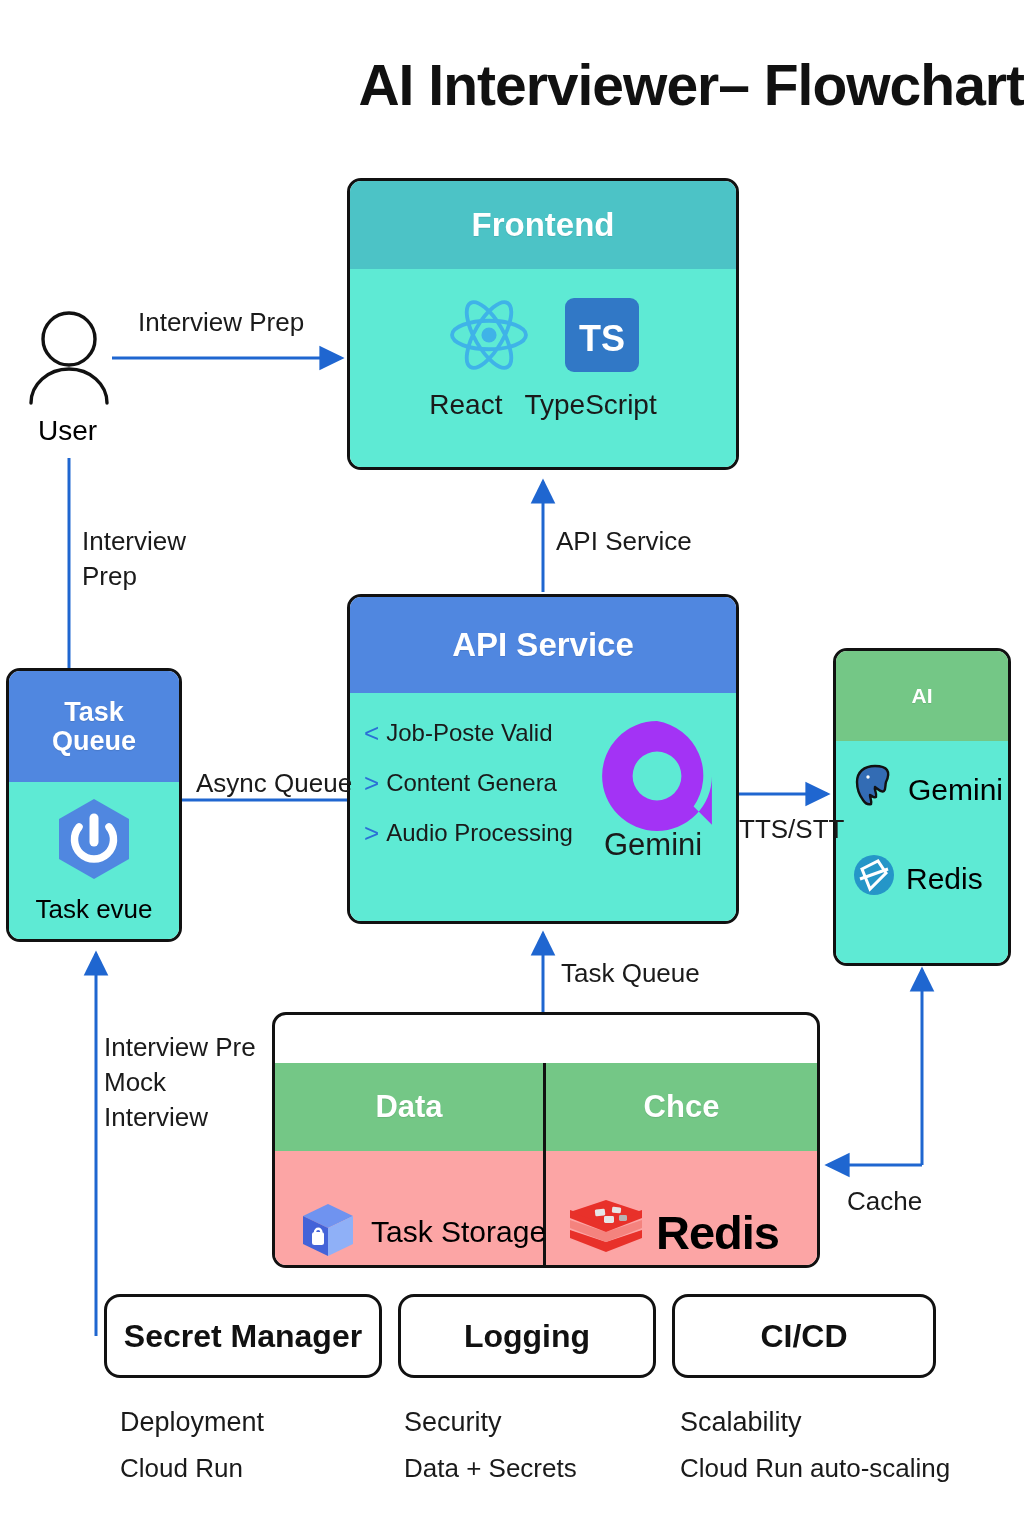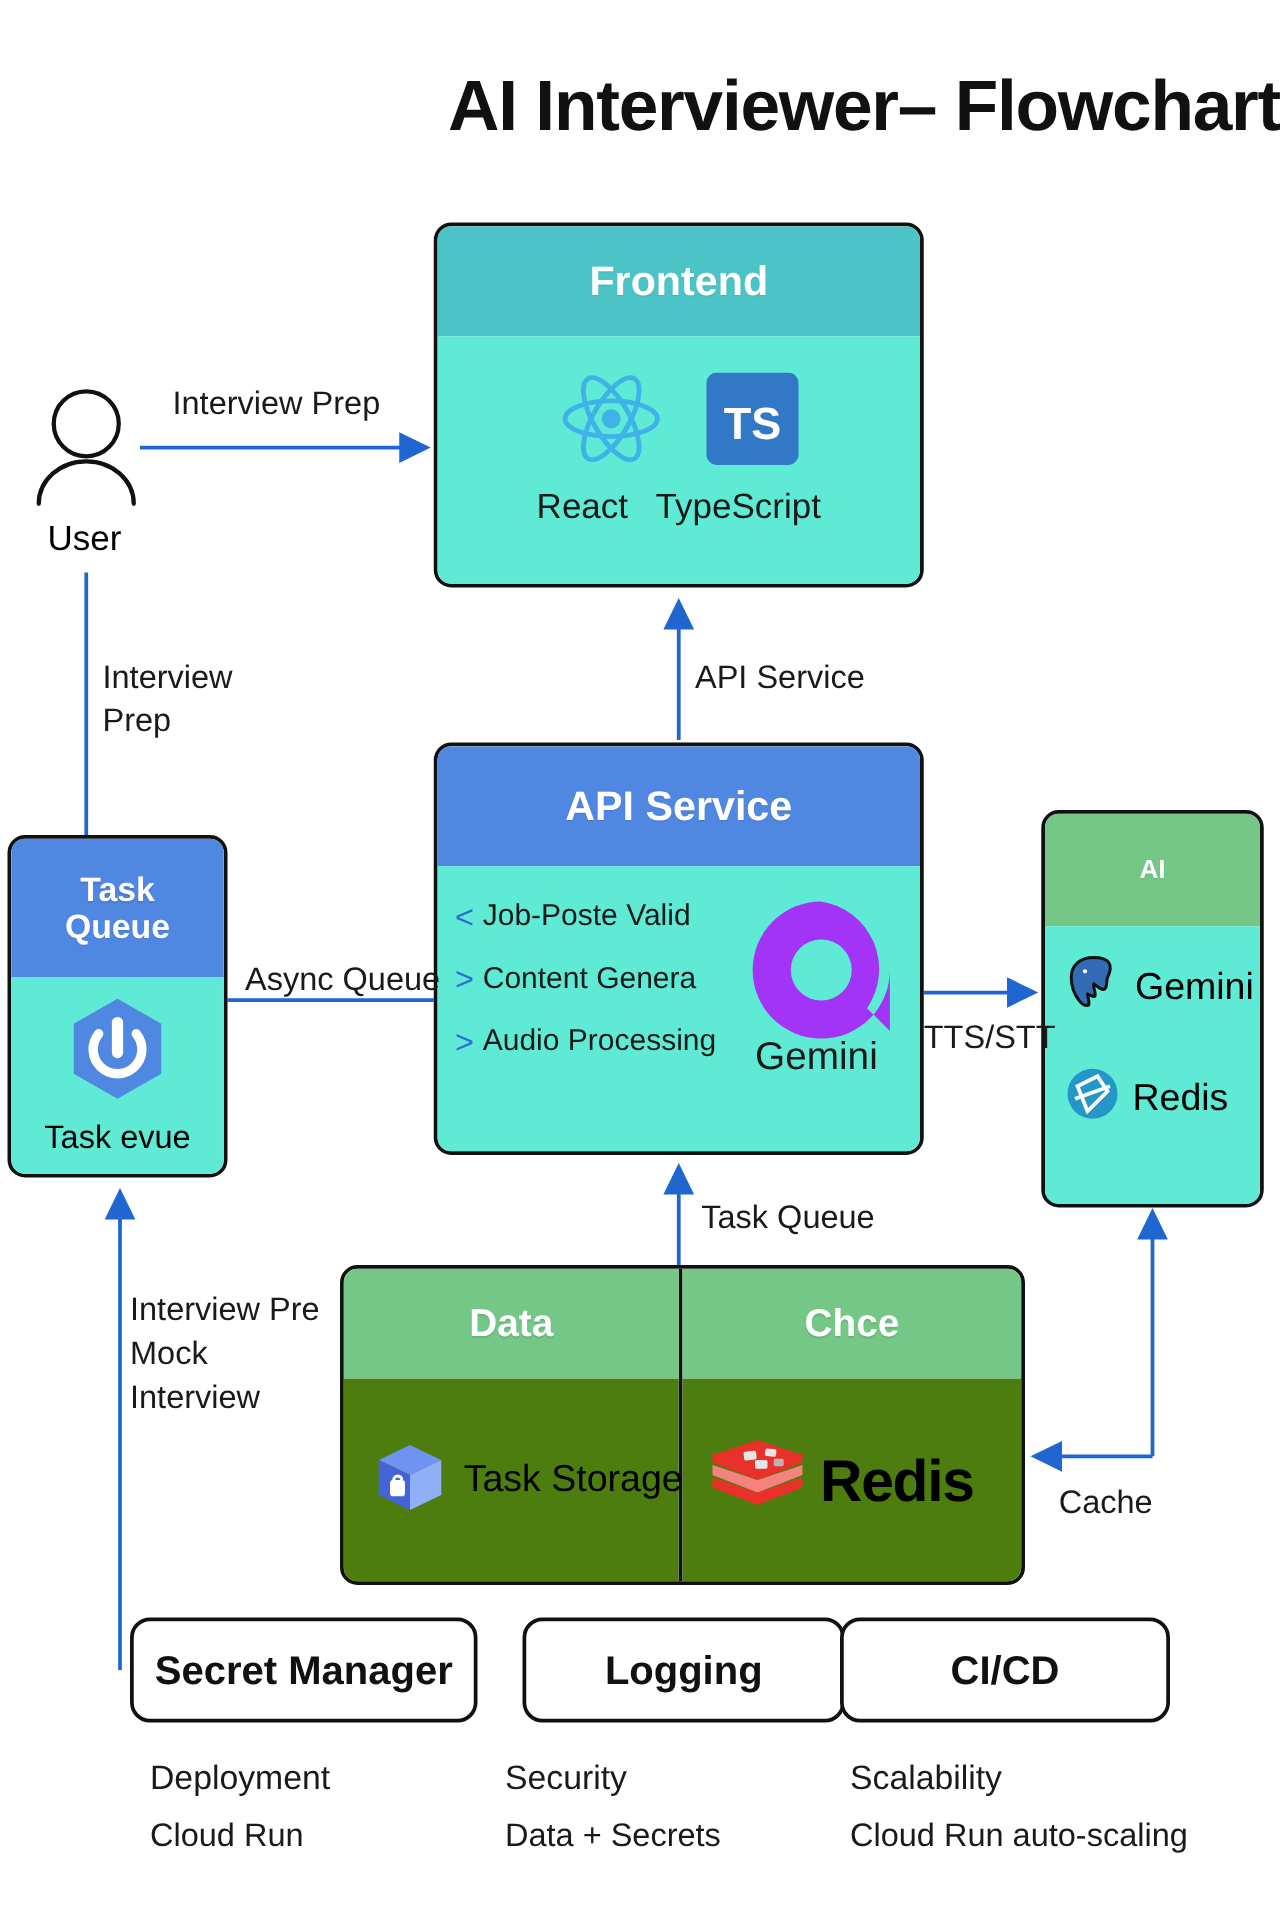--- a/index.html
+++ b/index.html
@@ -98,44 +98,44 @@
   
   #aibox { left: 833px; top: 648px; width: 178px; height: 318px; }
   #aibox .card-head { height: 90px; background: #74c786; font-size: 21px; }
   #aibox .card-body { height: 228px; position: relative; }
   .ai-row { position: absolute; left: 16px; display: flex; align-items: center; gap: 10px; font-size: 30px; }
   #ai-row-1 { top: 22px; }
   #ai-row-2 { top: 112px; }
 
   
   #datacard { left: 272px; top: 1012px; width: 548px; height: 256px; }
-  #datacard .split { display: flex; width: 100%; height: 100%; }
+  #datacard .split { display: flex; width: 100%; height: 100%; margin-top: 48px; }
   .half { width: 50%; height: 100%; display: flex; flex-direction: column; }
   .half-left { border-right: 3px solid #111111; box-sizing: border-box; }
   .half .hd {
     height: 88px; background: #74c786; color: #fff; font-weight: bold;
     font-size: 31px; display: flex; align-items: center; justify-content: center;
     text-shadow: 0 1px 1px rgba(0,0,0,.10);
   }
-  .half .bd { flex: 1; background: #4d7c0f; display: flex; align-items: center; gap: 12px; padding-left: 22px; box-sizing: border-box; }
+  .half .bd { flex: 1; background: #fca5a5; display: flex; align-items: center; gap: 12px; padding-left: 22px; box-sizing: border-box; }
   .half .bd span.txt { font-size: 30px; white-space: nowrap; }
   #redis-word { font-size: 47px; font-weight: bold; letter-spacing: -1px; }
 
   
   .pill {
     height: 84px;
     border: 3px solid #111111;
     border-radius: 16px;
     background: #fff;
     display: flex; align-items: center; justify-content: center;
     font-size: 32px; font-weight: bold; color: #111;
     box-sizing: border-box;
   }
   #pill-secret { left: 104px; top: 1294px; width: 278px; }
-  #pill-logging { left: 398px; top: 1294px; width: 258px; margin-left: 20px; }
+  #pill-logging { left: 398px; top: 1294px; width: 258px; }
   #pill-cicd { left: 672px; top: 1294px; width: 264px; }
 
   
   .caption { font-size: 27px; line-height: 1.7; color: #1a1a1a; white-space: nowrap; }
   #cap-1 { left: 120px; top: 1400px; }
   #cap-2 { left: 404px; top: 1400px; }
   #cap-3 { left: 680px; top: 1400px; }
   .caption div:nth-child(2) { font-size: 26px; }
 
   

